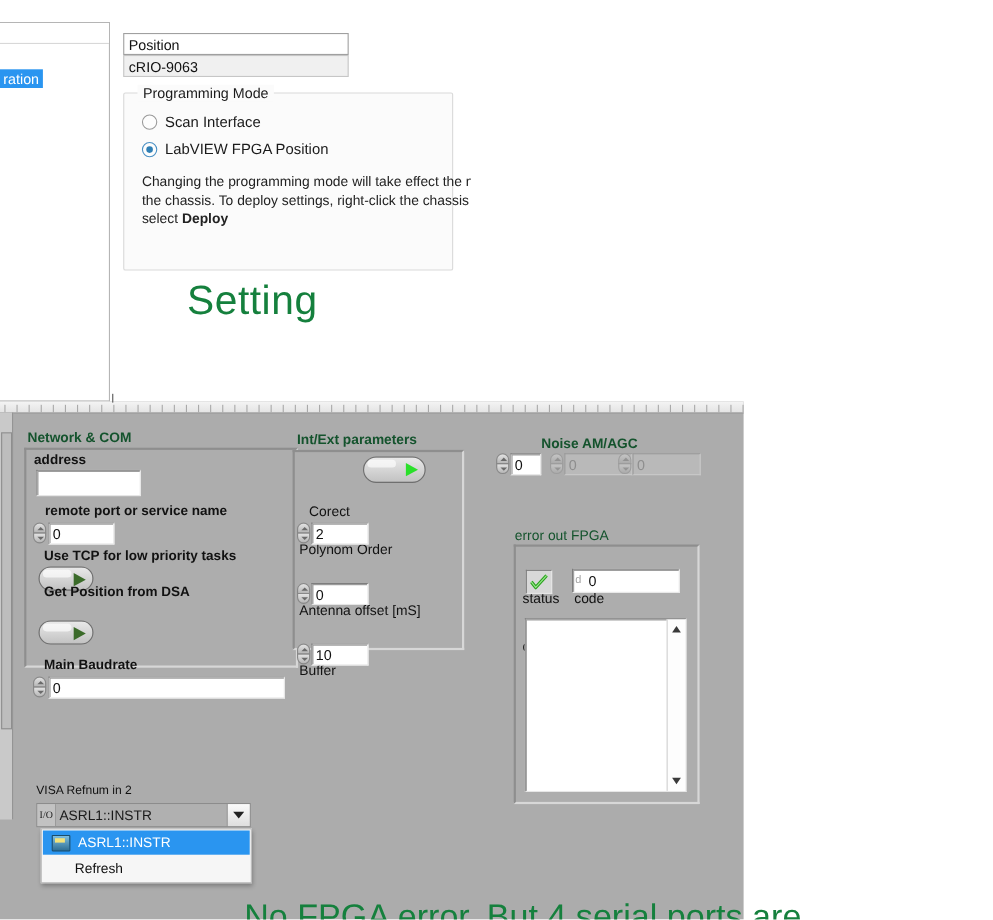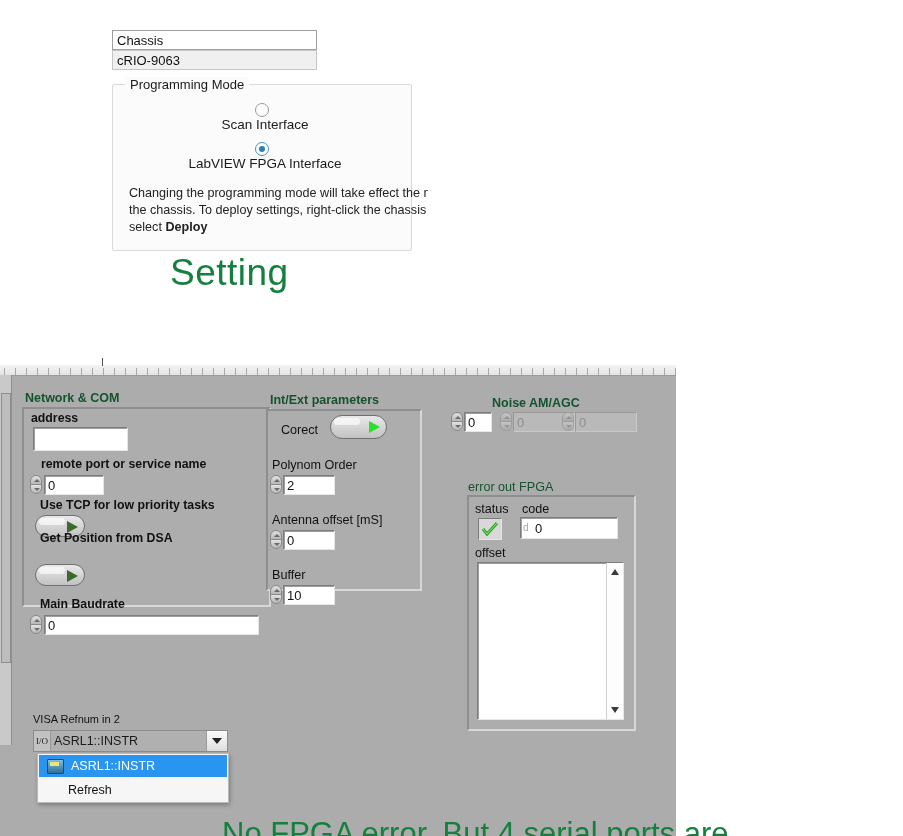--- a/index.html
+++ b/index.html
@@ -25,21 +25,21 @@
   .txtbox{width:205px;height:20px;border:1px solid #a0a0a0;background:#fff;
           font-size:13px;color:#111;padding:1px 4px;box-sizing:border-box;
           line-height:18px;}
   .txtbox.ro{background:#f0f0f0;border-color:#c6c6c6;}
 
   .groupbox{margin-top:14px;border:1px solid #d9d9d9;border-radius:2px;
             padding:8px 10px 14px 14px;position:relative;background:#fbfbfb;
             width:300px;box-sizing:border-box;min-height:162px;}
   .group-legend{position:absolute;top:-8px;left:12px;background:#fbfbfb;
                 padding:0 5px;font-size:13px;color:#1a1a1a;}
-  .radio-row{display:flex;align-items:center;margin:10px 0 0 2px;font-size:13.5px;color:#1a1a1a;flex-direction:column;}
+  .radio-row{display:flex;align-items:flex-end;margin:10px 0 0 2px;font-size:13.5px;color:#1a1a1a;}
   .radio{width:12px;height:12px;border-radius:50%;border:1px solid #9a9a9a;
          background:#fdfdfd;margin-right:7px;position:relative;flex:none;}
   .radio.on{border-color:#4a90c4;}
   .radio.on::after{content:"";position:absolute;left:3px;top:3px;width:6px;height:6px;
                    border-radius:50%;background:#2f7fb5;}
   .help-txt{margin:14px 0 0 2px;font-size:12.6px;color:#222;line-height:17px;width:330px;}
   .help-txt b{font-weight:bold;}
 
   .annot{position:absolute;color:#15803d;font-family:"Liberation Sans",sans-serif;}
   #annot-setting{left:170px;top:252px;font-size:37px;letter-spacing:.5px;}
@@ -52,21 +52,21 @@
   .lv-caret{position:absolute;left:102px;top:-7px;width:1px;height:8px;background:#555;}
   .lv-scroll-l{position:absolute;left:0;top:10px;width:11px;height:370px;
                background:#c9c9c9;border-right:1px solid #8e8e8e;}
   .lv-scroll-l .thumb{position:absolute;left:1px;top:18px;width:8px;height:268px;
                       background:#bdbdbd;border:1px solid #8e8e8e;}
 
   .sec-title{position:absolute;font-size:12.5px;font-weight:bold;color:#14532d;white-space:nowrap;}
   .lv-frame{position:absolute;background:#adadad;
             border:2px solid;border-color:#8e8e8e #d7d7d7 #d7d7d7 #8e8e8e;}
   .ctl-label{position:absolute;font-size:12.3px;font-weight:bold;color:#111;white-space:nowrap;}
-  .ctl-label.norm{font-weight:normal;font-size:12.6px;}
+  .ctl-label.norm{font-weight:normal;font-size:12.6px;margin-top:35px;}
 
   .lv-string{position:absolute;background:#ffffff;
              border:1px solid;border-color:#7d7d7d #e6e6e6 #e6e6e6 #7d7d7d;
              box-shadow:inset 1px 1px 0 #9e9e9e;font-size:12.5px;color:#111;
              padding:1px 3px;box-sizing:border-box;}
   .lv-num{position:absolute;background:#ffffff;
           border:1px solid;border-color:#7d7d7d #e6e6e6 #e6e6e6 #7d7d7d;
           box-shadow:inset 1px 1px 0 #9e9e9e;font-size:13px;color:#111;
           padding:0 3px;box-sizing:border-box;display:flex;align-items:center;}
   .lv-num.dim{background:#b9b9b9;color:#8e8e8e;border-color:#9a9a9a #c9c9c9 #c9c9c9 #9a9a9a;box-shadow:none;}
@@ -135,40 +135,44 @@
   .vm-icon::after{content:"";position:absolute;left:2px;top:2px;right:4px;height:4px;
                   background:#f2e27a;}
   .vm-item.plain{padding-left:30px;}
   #annot-fpga{left:222px;top:724px;font-size:31px;line-height:44px;white-space:pre;}
 </style>
 </head>
 <body>
 
 <div id="chassis-window">
 
+  <div class="tree-pane">
+    <div class="tree-hdr"></div>
+    <div class="tree-item-sel">ration</div>
+  </div>
 
   <div class="cfg-pane">
 
     <div class="cfg-body">
 
-      <div class="txtbox">Chassis</div>
+      <div class="txtbox">Position</div>
 
       <div class="txtbox ro">cRIO-9063</div>
 
       <div class="groupbox">
         <div class="group-legend">Programming Mode</div>
 
         <div class="radio-row">
           <span class="radio"></span>
           <span>Scan Interface</span>
         </div>
 
         <div class="radio-row">
           <span class="radio on"></span>
-          <span>LabVIEW FPGA Interface</span>
+          <span>LabVIEW FPGA Position</span>
         </div>
 
         <div class="help-txt">
           <div>Changing the programming mode will take effect the ne</div>
           <div>the chassis. To deploy settings, right-click the chassis in </div>
           <div><span>select </span><b>Deploy</b></div>
         </div>
       </div>
     </div>
   </div>

